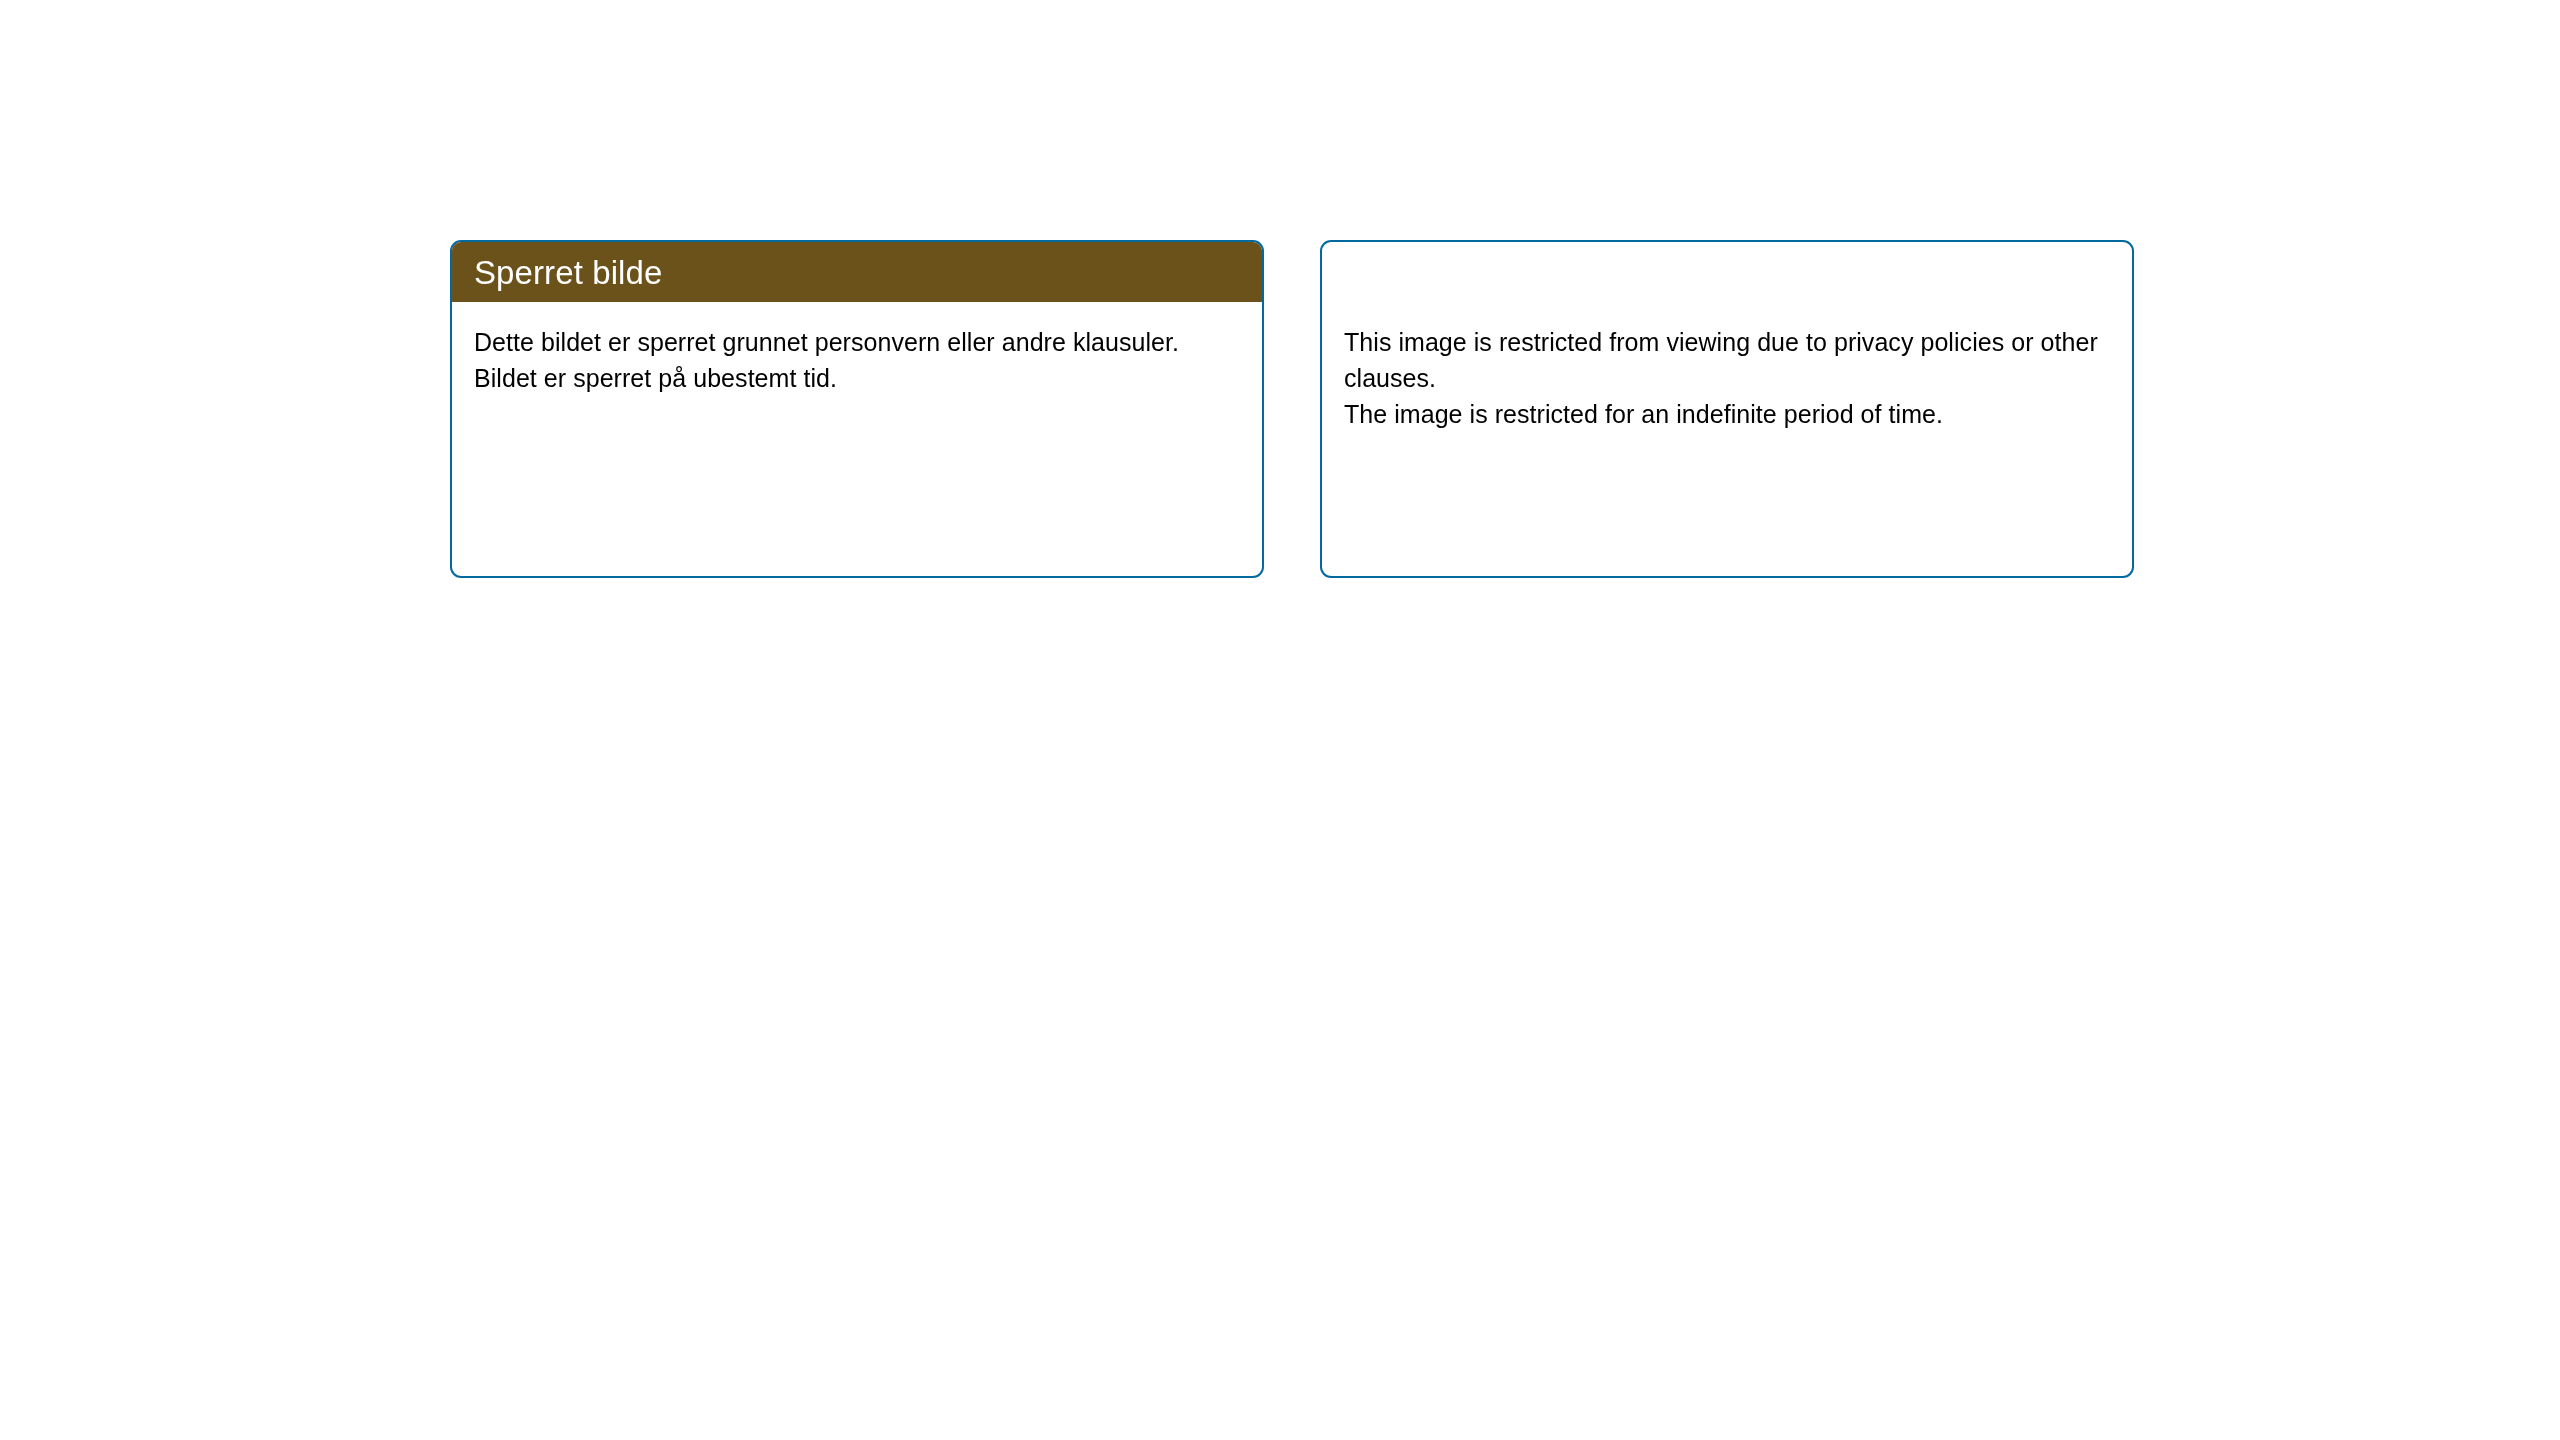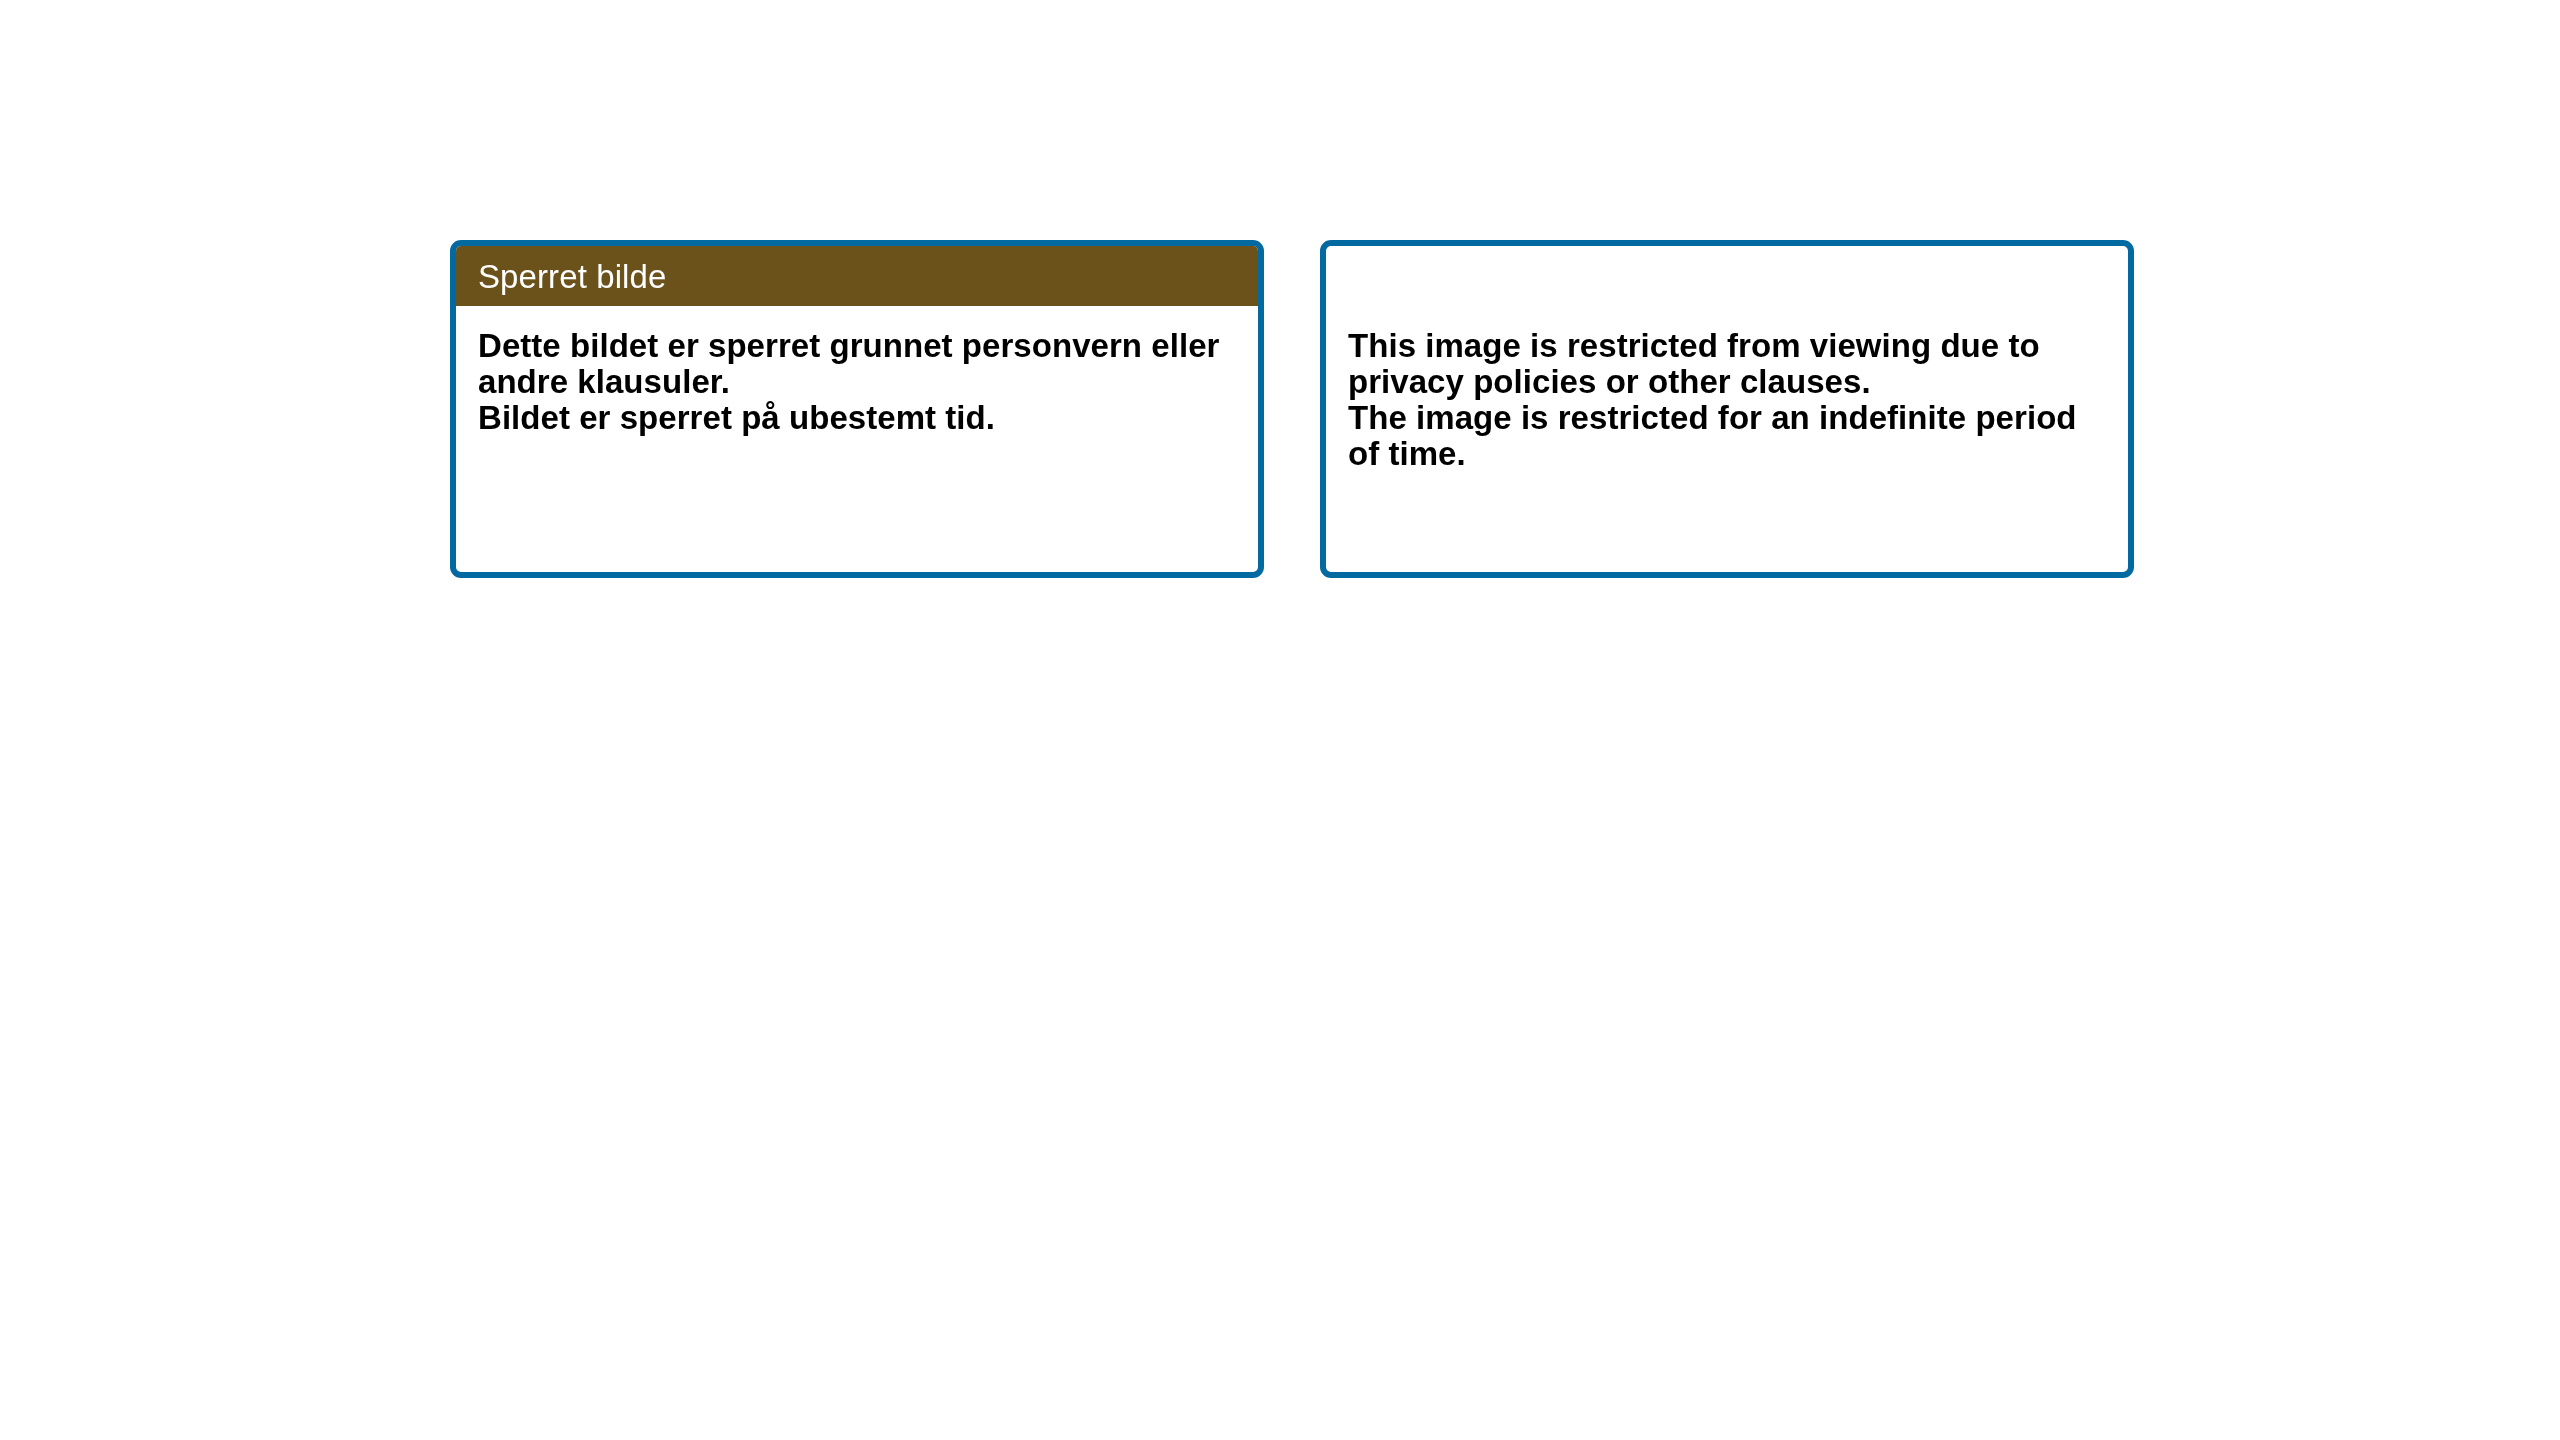--- a/index.html
+++ b/index.html
@@ -26,21 +26,21 @@
   }
 
   
   .notice-card {
     position: absolute;
     top: 240px;
     width: 814px;
     height: 338px;
     box-sizing: border-box;
     background: #ffffff;
-    border: 6px solid #0369a1;
+    border: 2px solid #0369a1;
     border-radius: 11px;
     overflow: hidden;
   }
   .notice-card.card-left  { left: 450px; }
   .notice-card.card-right { left: 1320px; }
 
   
   .card-header {
     position: absolute;
     left: 0;
@@ -68,23 +68,23 @@
     left: 0;
     top: 60px;
     right: 0;
     bottom: 0;
     padding: 22px 24px 0 22px;
     box-sizing: border-box;
   }
   .card-paragraph {
     margin: 0;
     color: #000000;
-    font-size: 33px;
+    font-size: 25px;
     line-height: 36px;
-    font-weight: 700;
+    font-weight: 400;
     letter-spacing: 0.05px;
   }
   .card-paragraph + .card-paragraph {
   }
 </style>
 </head>
 <body>
 
 <div id="notice-canvas">
 

